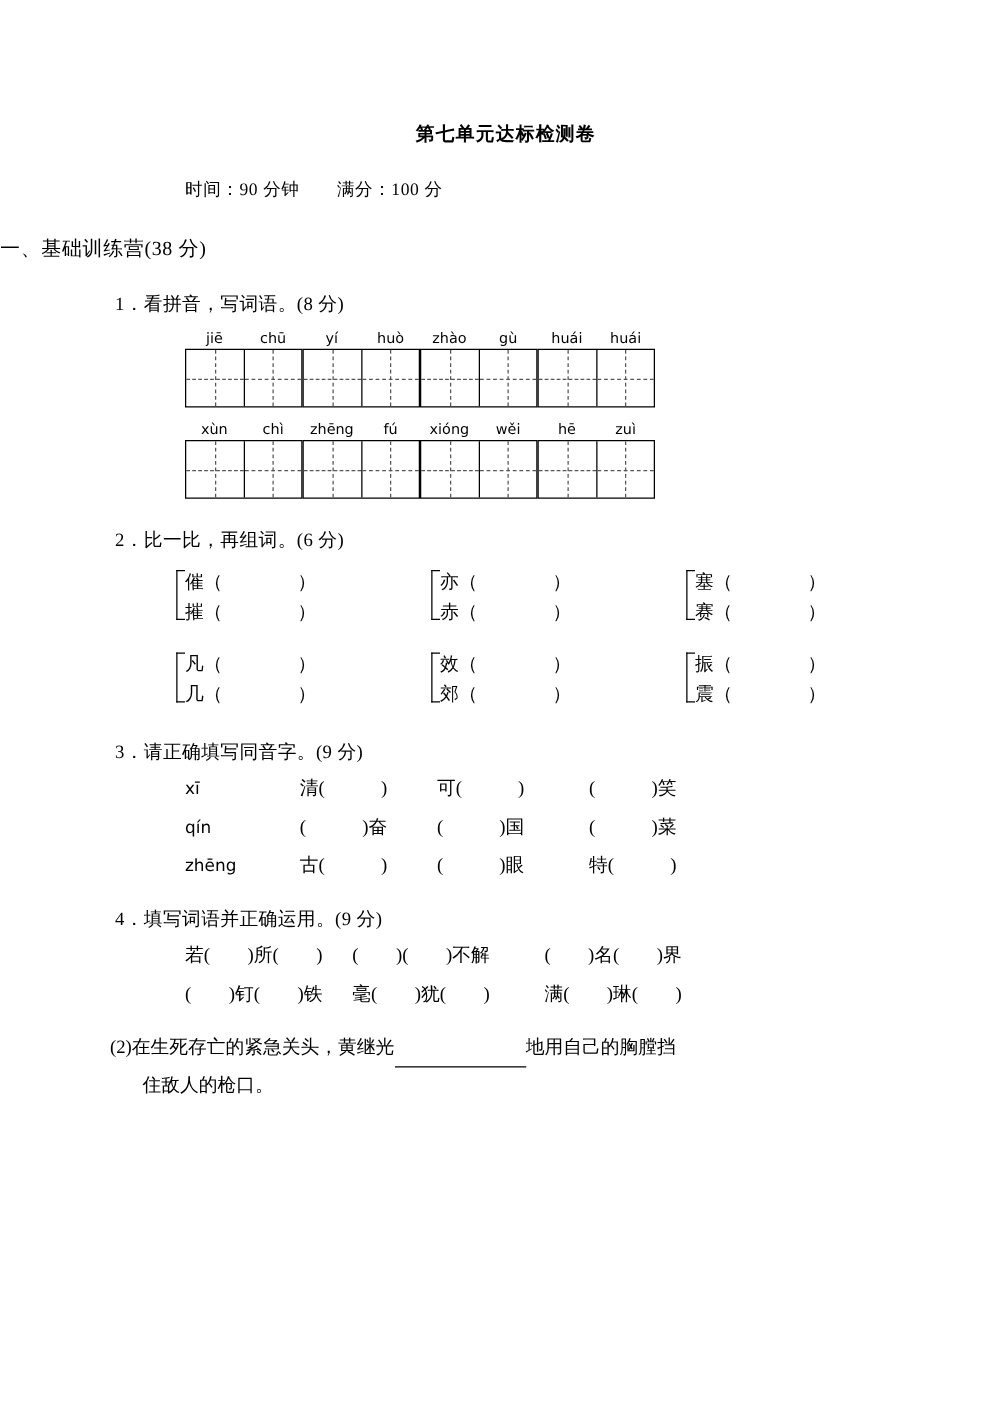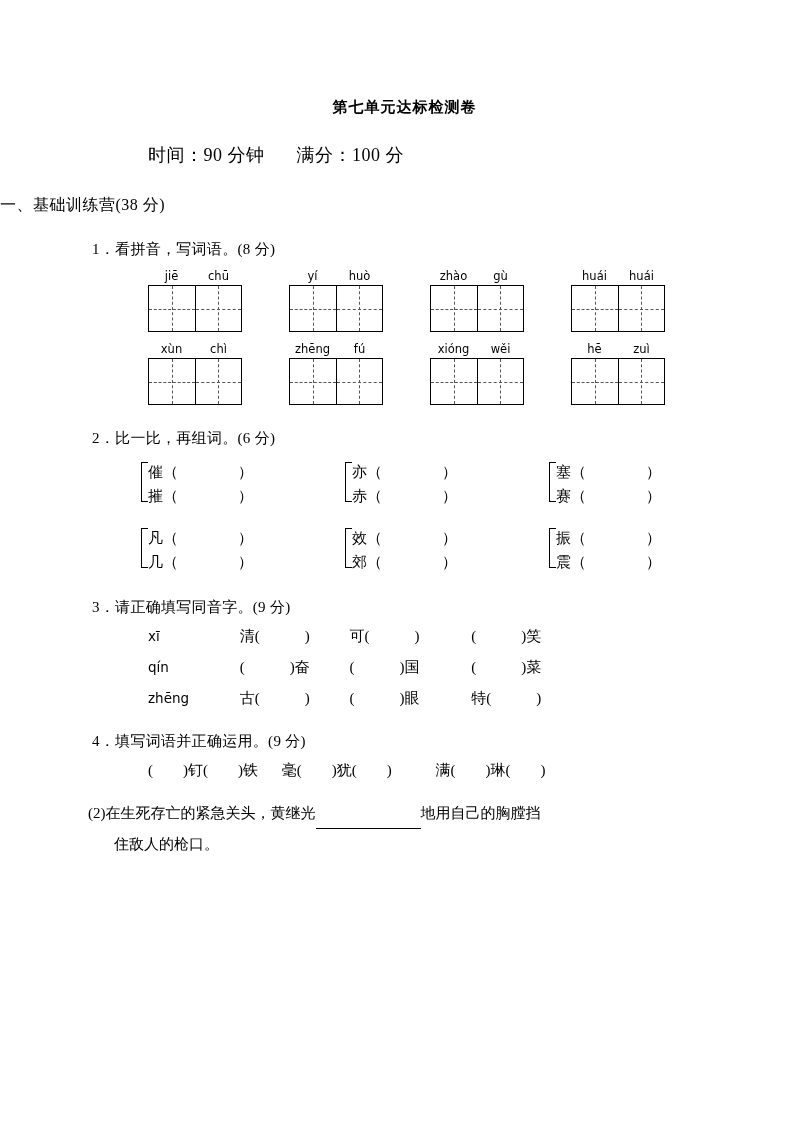--- a/index.html
+++ b/index.html
@@ -26,21 +26,21 @@
     text-align: center;
     font-size: 15px;
     font-weight: bold;
     margin-top: 98px;
     letter-spacing: 1px;
     padding-left: 16px;
   }
   .subline {
     margin-top: 26px;
     margin-left: 148px;
-    font-size: 18px;
+    font-size: 14px;
     letter-spacing: 0.5px;
   }
   .subline .gap { display: inline-block; width: 22px; }
 
   .section-head {
     margin-top: 28px;
     font-size: 16px;
     letter-spacing: 0.5px;
   }
   .qline {
@@ -51,21 +51,20 @@
   }
 
   
   .pinyin-block {
     margin-top: 10px;
     margin-left: 148px;
     width: 560px;
   }
   .pinyin-row {
     display: flex;
-    gap: 47px;
     margin-bottom: 6px;
   }
   .pygroup { width: 94px; }
   .pylabels {
     display: flex;
     font-family: "DejaVu Sans", sans-serif;
     font-size: 11.5px;
     margin-bottom: 2px;
   }
   .pylabels span {
@@ -414,20 +413,25 @@
       <span class="py">zhēng</span>
       <span class="hp-cell" style="width:106px">古(　　　)</span>
       <span class="hp-cell" style="width:118px">(　　　)眼</span>
       <span class="hp-cell">特(　　　)</span>
     </div>
   </div>
 
   <div class="qline">4．填写词语并正确运用。(9 分)</div>
   <div class="fill-block">
     <div class="fill-row">
+      <span class="hp-cell" style="width:130px">若(　　)所(　　)</span>
+      <span class="hp-cell" style="width:150px">(　　)(　　)不解</span>
+      <span class="hp-cell">(　　)名(　　)界</span>
+    </div>
+    <div class="fill-row">
       <span class="hp-cell" style="width:130px">(　　)钉(　　)铁</span>
       <span class="hp-cell" style="width:150px">毫(　　)犹(　　)</span>
       <span class="hp-cell">满(　　)琳(　　)</span>
     </div>
   </div>
 
   <div class="sent">
     <div>
       <span>(2)在生死存亡的紧急关头，黄继光</span><u class="blank">　　　　　　　</u><span>地用自己的胸膛挡</span>
     </div>

